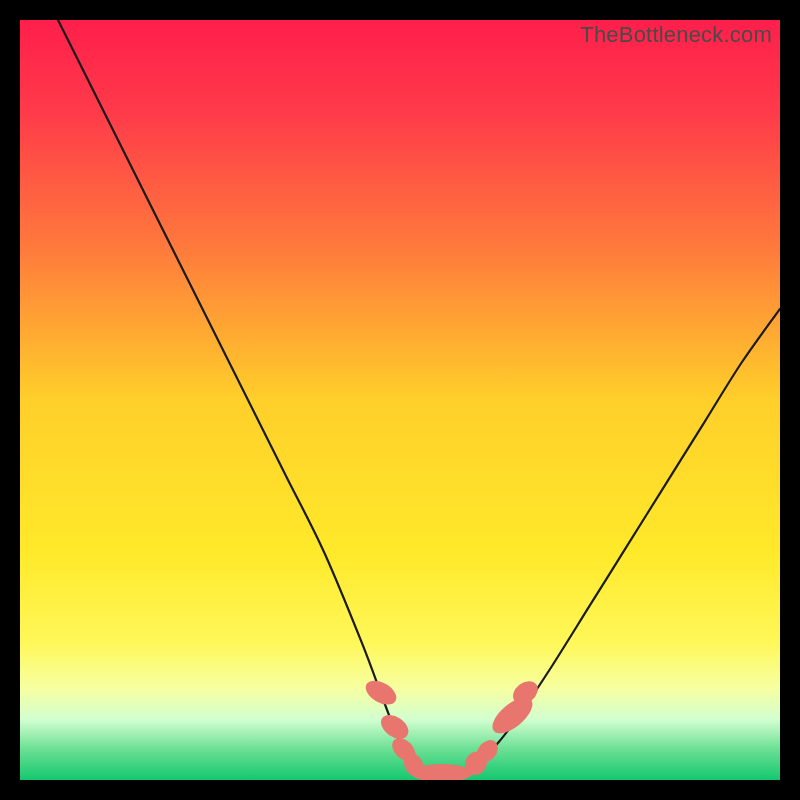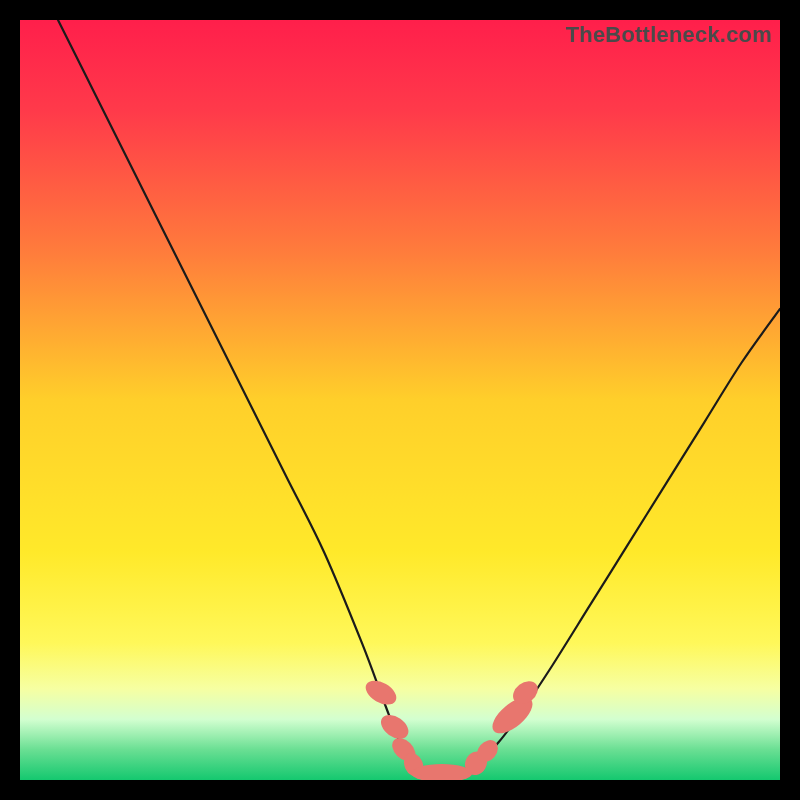--- a/index.html
+++ b/index.html
@@ -29,21 +29,21 @@
   .gradient {
     position: absolute;
     left: 0; top: 0; right: 0; bottom: 0;
   }
   .watermark {
     position: absolute;
     top: 2px;
     right: 8px;
     color: #4a4a4a;
     font-size: 22px;
-    font-weight: 700;
+    font-weight: 400;
     letter-spacing: 0.2px;
     user-select: none;
   }
   svg.curve {
     position: absolute;
     left: 0; top: 0;
     width: 760px;
     height: 760px;
     overflow: visible;
   }

